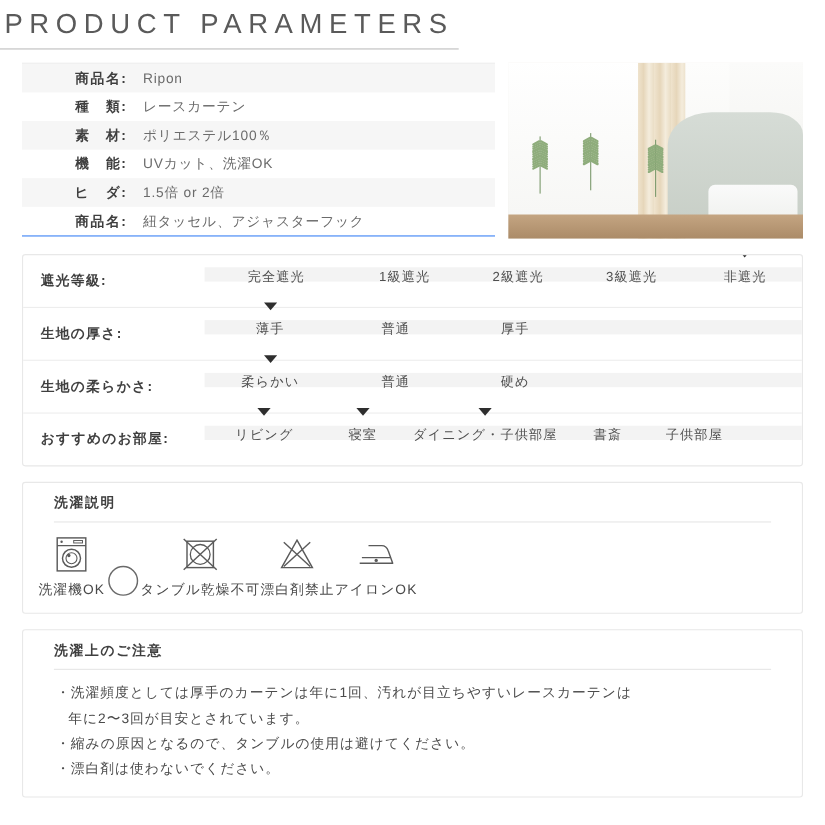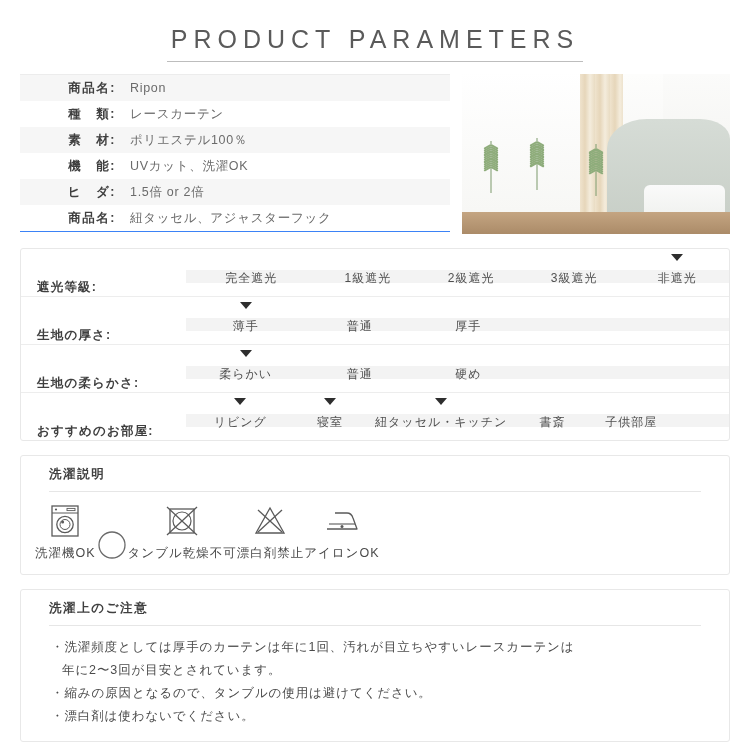--- a/index.html
+++ b/index.html
@@ -6,21 +6,21 @@
   body{
     width:750px;height:750px;
     background:#ffffff;
     font-family:"Liberation Sans","DejaVu Sans",sans-serif;
     color:#4a4a4a;
     overflow:hidden;
   }
   .page{width:750px;height:750px;position:relative;}
 
   
-  .title-wrap{text-align:center;padding-top:25px;}
+  .title-wrap{padding-top:8px;}
   .title{
     display:inline-block;
     font-size:25px;
     letter-spacing:6px;
     color:#5a5a5a;
     font-weight:400;
     padding:0 4px 7px 4px;
     border-bottom:1px solid #bdbdbd;
   }
 
@@ -70,21 +70,21 @@
   .leaf i.r{transform:rotate(28deg);}
   .leaf i.l{transform:translateX(-100%) rotate(-28deg);transform-origin:right center;}
 
   
   .scale-card{
     margin:14px 20px 0 20px;
     border:1px solid #e8e8e8;
     border-radius:3px;
     overflow:hidden;
   }
-  .scale-row{display:flex;align-items:flex-end;min-height:47px;border-bottom:1px solid #ededed;}
+  .scale-row{display:flex;align-items:center;min-height:47px;border-bottom:1px solid #ededed;}
   .scale-row:last-child{border-bottom:none;}
   .scale-label{
     flex:0 0 165px;display:flex;align-items:center;
     padding-left:16px;box-sizing:border-box;
     font-size:12.5px;color:#3f3f3f;font-weight:700;letter-spacing:1.2px;
   }
   .scale-opts{
     flex:1 1 auto;position:relative;display:flex;align-items:flex-end;
     padding-bottom:9px;box-sizing:border-box;
   }
@@ -278,21 +278,21 @@
           <div class="opt" style="width:22%"><span class="mark"></span><span>柔らかい</span></div>
           <div class="opt" style="width:20%"><span>普通</span></div>
           <div class="opt" style="width:20%"><span>硬め</span></div>
         </div>
       </div>
       <div class="scale-row">
         <div class="scale-label">おすすめのお部屋:</div>
         <div class="scale-opts">
           <div class="opt" style="width:20%"><span class="mark"></span><span>リビング</span></div>
           <div class="opt" style="width:13%"><span class="mark"></span><span>寝室</span></div>
-          <div class="opt" style="width:28%"><span class="mark"></span><span>紐タッセル・キッチン</span></div>
+          <div class="opt" style="width:28%"><span class="mark"></span><span>ダイニング・子供部屋</span></div>
           <div class="opt" style="width:13%"><span>書斎</span></div>
           <div class="opt" style="width:16%"><span>子供部屋</span></div>
         </div>
       </div>
     </div>
 
   <div class="sec-card">
     <div class="sec-head">洗濯説明</div>
     <div class="care-row" id="care-row">
         <div class="care-item">

